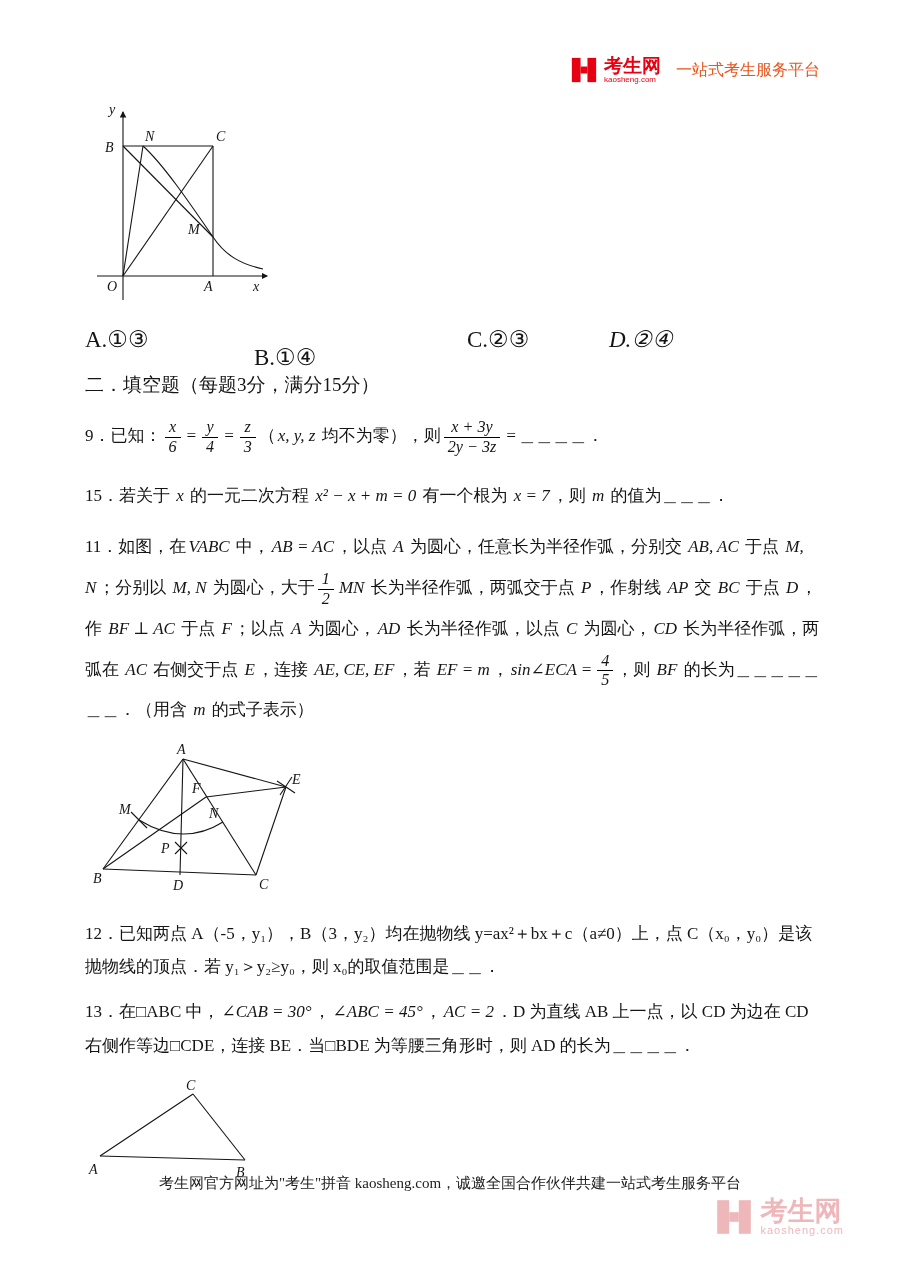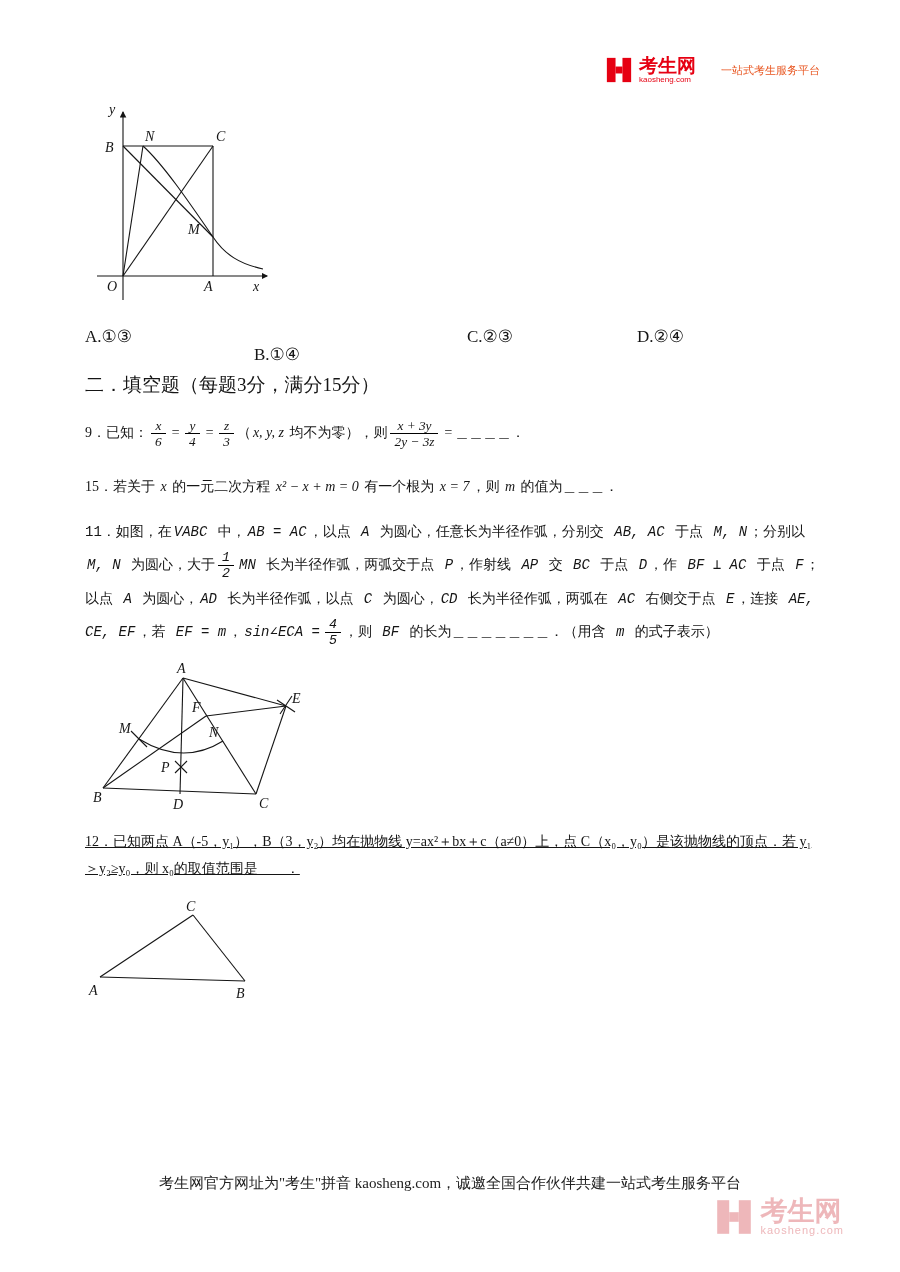--- a/index.html
+++ b/index.html
@@ -1,43 +1,43 @@
 <!DOCTYPE html>
 <html><head>
 <meta charset="utf-8">
 <style>
   html,body{margin:0;padding:0;background:#e9e9e9;}
   .page{position:relative;width:900px;height:1272px;margin:0 auto;background:#ffffff;
         font-family:"Liberation Serif","DejaVu Serif",serif;color:#151515;overflow:hidden;}
   .content{position:absolute;left:85px;top:100px;width:740px;}
-  .q{font-size:14px;margin:0;}
+  .q{font-size:17px;margin:0;}
   .math{font-style:italic;padding:0 2px;}
   .frac{display:inline-block;text-align:center;vertical-align:middle;font-style:italic;
         margin:0 3px;font-size:0.95em;line-height:1.15;}
   .frac .fn{display:block;padding:0 4px;border-bottom:1px solid #000;}
   .frac .fd{display:block;padding:0 4px;}
   
   .brand{position:absolute;top:56px;right:80px;display:flex;align-items:center;gap:7px;}
   .brand .col{display:flex;flex-direction:column;line-height:1.05;}
   .brand .nm{font-size:19px;font-weight:bold;color:#e60012;font-family:"Liberation Sans",sans-serif;}
   .brand .dm{font-size:8px;color:#e60012;font-family:"Liberation Sans",sans-serif;}
-  .brand .tag{font-size:11px;color:#e8541e;margin-left:18px;font-family:Liberation Serif, serif;}
+  .brand .tag{font-size:16px;color:#e8541e;margin-left:8px;font-family:Liberation Serif, serif;}
   
   .fig{display:block;}
   svg text{font-size:14px;font-style:italic;font-family:"Liberation Serif","DejaVu Serif",serif;fill:#151515;}
   
-  .choices{position:relative;height:30px;margin-top:14px;font-size:17px;text-align:right;}
+  .choices{position:relative;height:30px;margin-top:14px;font-size:23px;text-align:right;}
   .choices span{position:absolute;top:0;}
-  .c0{left:0;} .c1{left:169px;margin-top:18px;} .c2{left:382px;} .c3{left:552px;}
+  .c0{left:0;} .c1{left:169px;margin-top:18px;} .c2{left:382px;} .c3{left:524px;font-style:italic;}
   .sec-title{font-size:19px;font-weight:normal;margin-top:16px;}
   #q9{margin-top:20px;}
   #q10{margin-top:28px;}
-  #q11{margin-top:20px;line-height:2.4;width:742px;font-family:Liberation Mono, monospace;}
+  #q11{margin-top:20px;line-height:2.4;width:742px;}
   #fig2{margin:12px 0 2px 8px;}
-  #q12{margin-top:16px;line-height:1.95;text-decoration:underline;}
+  #q12{margin-top:24px;line-height:1.95;}
   #q13{margin-top:12px;line-height:1.95;}
   #fig3{margin:16px 0 0 0;}
   .footer{position:absolute;top:1174px;left:0;width:100%;text-align:center;font-size:15px;color:#222;}
   .wm{position:absolute;top:1198px;right:56px;display:flex;align-items:center;gap:8px;}
   .wm .col{display:flex;flex-direction:column;line-height:1.0;}
   .wm .nm{font-size:27px;font-weight:bold;color:#eeb7ba;font-family:"Liberation Sans",sans-serif;}
   .wm .dm{font-size:11px;color:#eeb7ba;letter-spacing:1px;font-family:"Liberation Sans",sans-serif;}
 </style>
 </head>
 <body>
@@ -120,20 +120,21 @@
       <text x="166" y="146">C</text>
       <text x="80" y="147">D</text>
       <text x="199" y="41">E</text>
       <text x="99" y="50">F</text>
       <text x="26" y="71">M</text>
       <text x="116" y="75">N</text>
       <text x="68" y="110">P</text>
     </svg>
 
     <p id="q12" class="q"><span>12．已知两点 A（-5，y₁），B（3，y₂）均在抛物线 y=ax²＋bx＋c（a≠0）上，点 C（x₀，y₀）是该抛物线的顶点．若 y₁＞y₂≥y₀，则 x₀的取值范围是＿＿．</span></p>
+    <p id="q13" class="q"><span>13．在□ABC 中，</span><span class="math">∠CAB = 30°</span><span>，</span><span class="math">∠ABC = 45°</span><span>，</span><span class="math">AC = 2</span><span>．D 为直线 AB 上一点，以 CD 为边在 CD 右侧作等边□CDE，连接 BE．当□BDE 为等腰三角形时，则 AD 的长为＿＿＿＿．</span></p>
 
     <svg id="fig3" class="fig" width="185" height="102" viewBox="0 0 185 102">
       <g stroke="#151515" stroke-width="1.1" fill="none">
         <line x1="15" y1="78" x2="108" y2="16"></line>
         <line x1="108" y1="16" x2="160" y2="82"></line>
         <line x1="160" y1="82" x2="15" y2="78"></line>
       </g>
       <text x="101" y="12">C</text>
       <text x="4" y="96">A</text>
       <text x="151" y="99">B</text>

